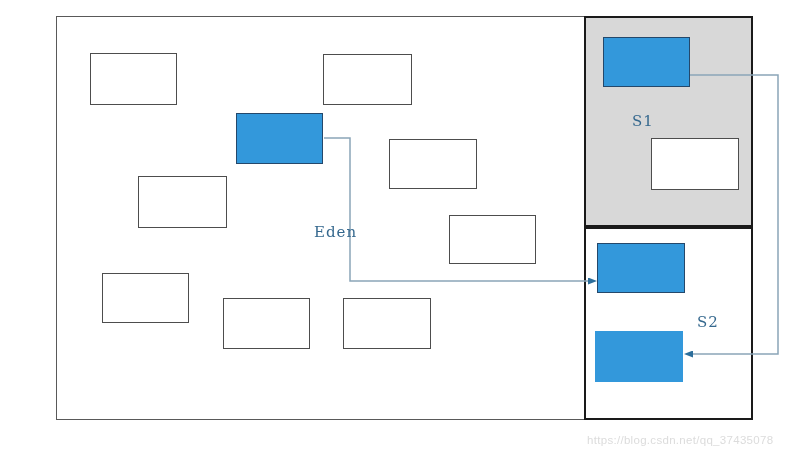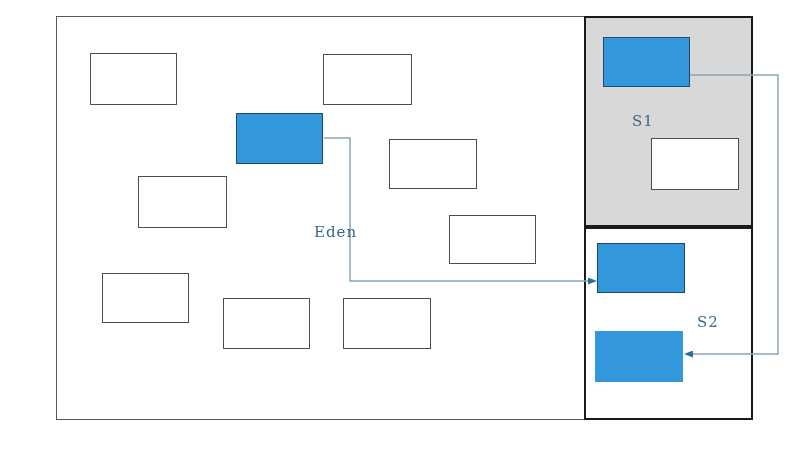--- a/index.html
+++ b/index.html
@@ -114,14 +114,15 @@
     </g>
     <g>
       <polyline class="arrow-line" points="690,75 778,75 778,354 692,354" marker-end="url(#head)"></polyline>
     </g>
   </svg>
 
   <span class="region-label eden-label">Eden</span>
   <span class="region-label s1-label">S1</span>
   <span class="region-label s2-label">S2</span>
 
+  <span class="watermark">https://blog.csdn.net/qq_37435078</span>
 
 </div>
 
 </body></html>

